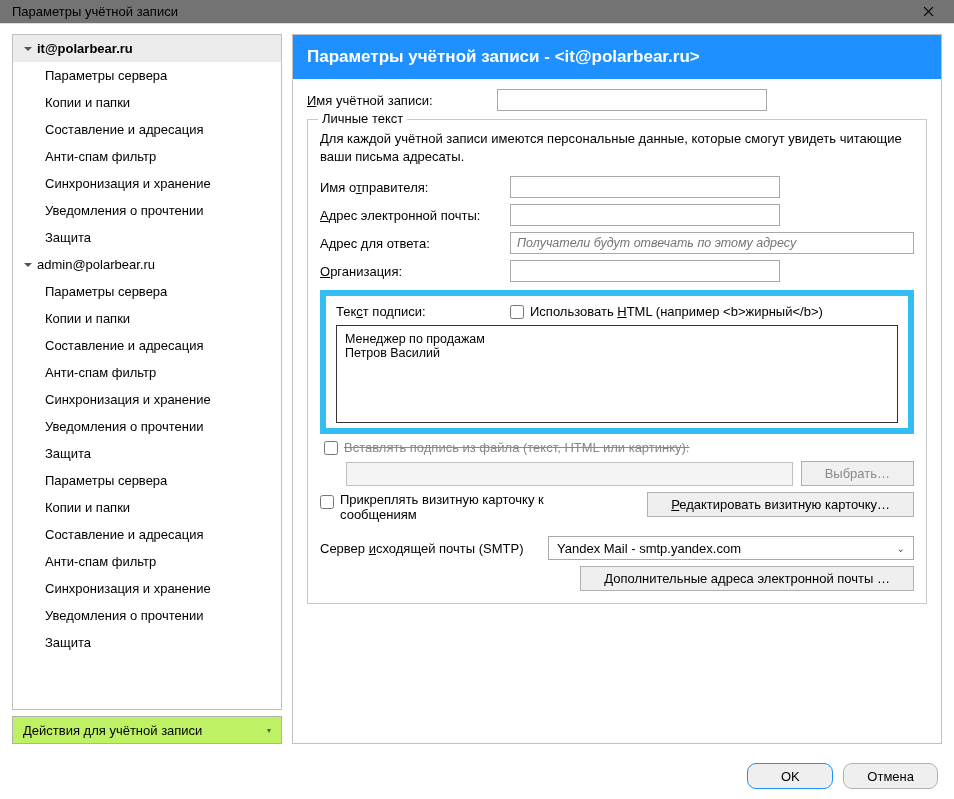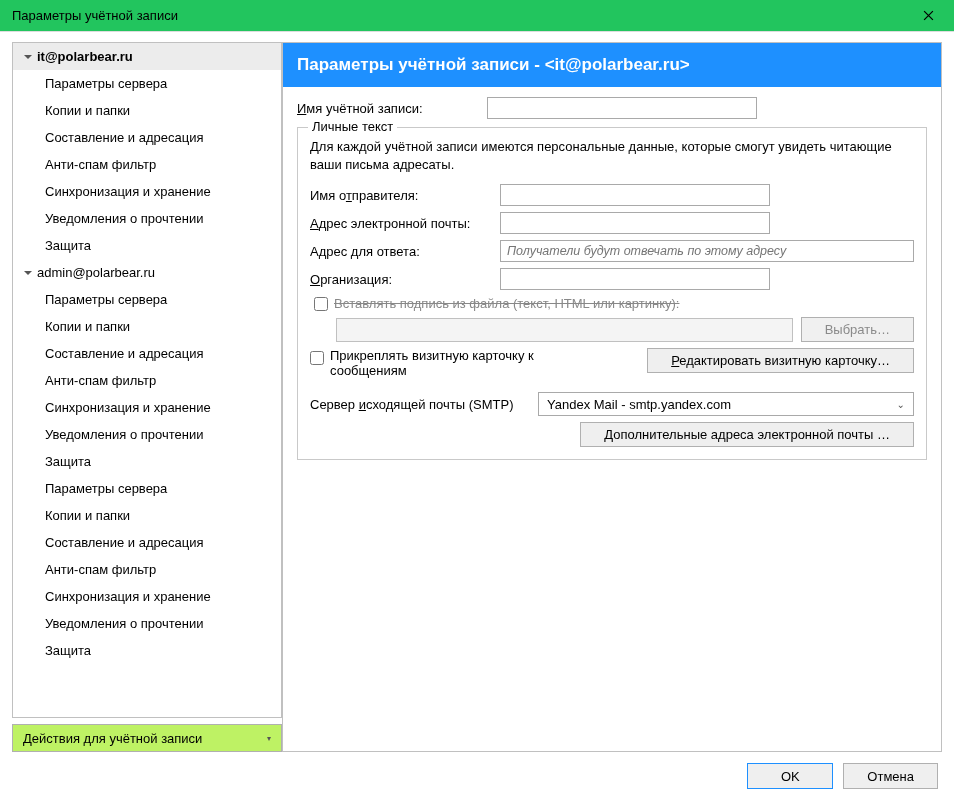--- a/index.html
+++ b/index.html
@@ -8,40 +8,41 @@
     width: 954px; height: 799px;
     font-family: "Segoe UI", Tahoma, sans-serif;
     font-size: 13px;
     background: #ffffff;
     color: #000000;
     position: relative;
   }
 
   
   .titlebar {
-    height: 32px;
+    height: 24px;
     display: flex; align-items: center; justify-content: space-between;
     padding: 0 4px 0 12px;
     border-bottom: 1px solid #dddddd;
-    background: #22c55e;
+    background: #737373;
   }
   .titlebar-title { font-size: 13px; color: #000; }
   .titlebar-close {
     width: 44px; height: 30px;
     display: flex; align-items: center; justify-content: center;
     cursor: pointer;
     font-size: 14px;
   }
   .titlebar-close svg { width: 11px; height: 11px; }
 
   
   .dialog-body {
     display: flex;
     height: 720px;
     padding: 10px 12px 0 12px;
+    gap: 10px;
   }
 
   
   .sidebar {
     width: 270px;
     flex: 0 0 270px;
     display: flex;
     flex-direction: column;
   }
   .tree-scroll {
@@ -261,20 +262,21 @@
     display: flex;
     justify-content: flex-end;
     align-items: center;
     gap: 10px;
     padding: 0 16px;
     background: #ffffff;
   }
   .footer .btn {
     min-width: 86px;
     height: 26px;
+    border-radius: 9px;
   }
   .footer .btn.ok {
     border: 1px solid #1e90ff;
   }
 
   .struck {
     text-decoration: line-through;
     color:#888;
   }
 </style>
@@ -372,20 +374,31 @@
         <div class="form-row">
           <div class="label">Адрес для ответа:</div>
           <input class="input wide placeholder" placeholder="Получатели будут отвечать по этому адресу" style="">
         </div>
 
         <div class="form-row">
           <div class="label"><span class="u">О</span>рганизация:</div>
           <input class="input" value="" style="">
         </div>
 
+        <div class="highlight-box">
+          <div class="sig-row">
+            <div class="sig-label">Тек<span class="u">с</span>т подписи:</div>
+            <label class="chk-label">
+              <input type="checkbox" style="">
+              <span>Использовать <span class="u">H</span>TML (например &lt;b&gt;жирный&lt;/b&gt;)</span>
+            </label>
+          </div>
+          <textarea class="sig-textarea" style="">Менеджер по продажам
+Петров Василий</textarea>
+        </div>
 
         <div class="post-sig">
           <label class="chk-label struck" style="margin-left:4px;">
             <input type="checkbox" style="">
             <span>Вставлять подпись из файла (текст, HTML или картинку):</span>
           </label>
           <div class="file-row">
             <div style="width:18px"></div>
             <div class="file-input"></div>
             <button class="btn disabled">Выбрать…</button>

